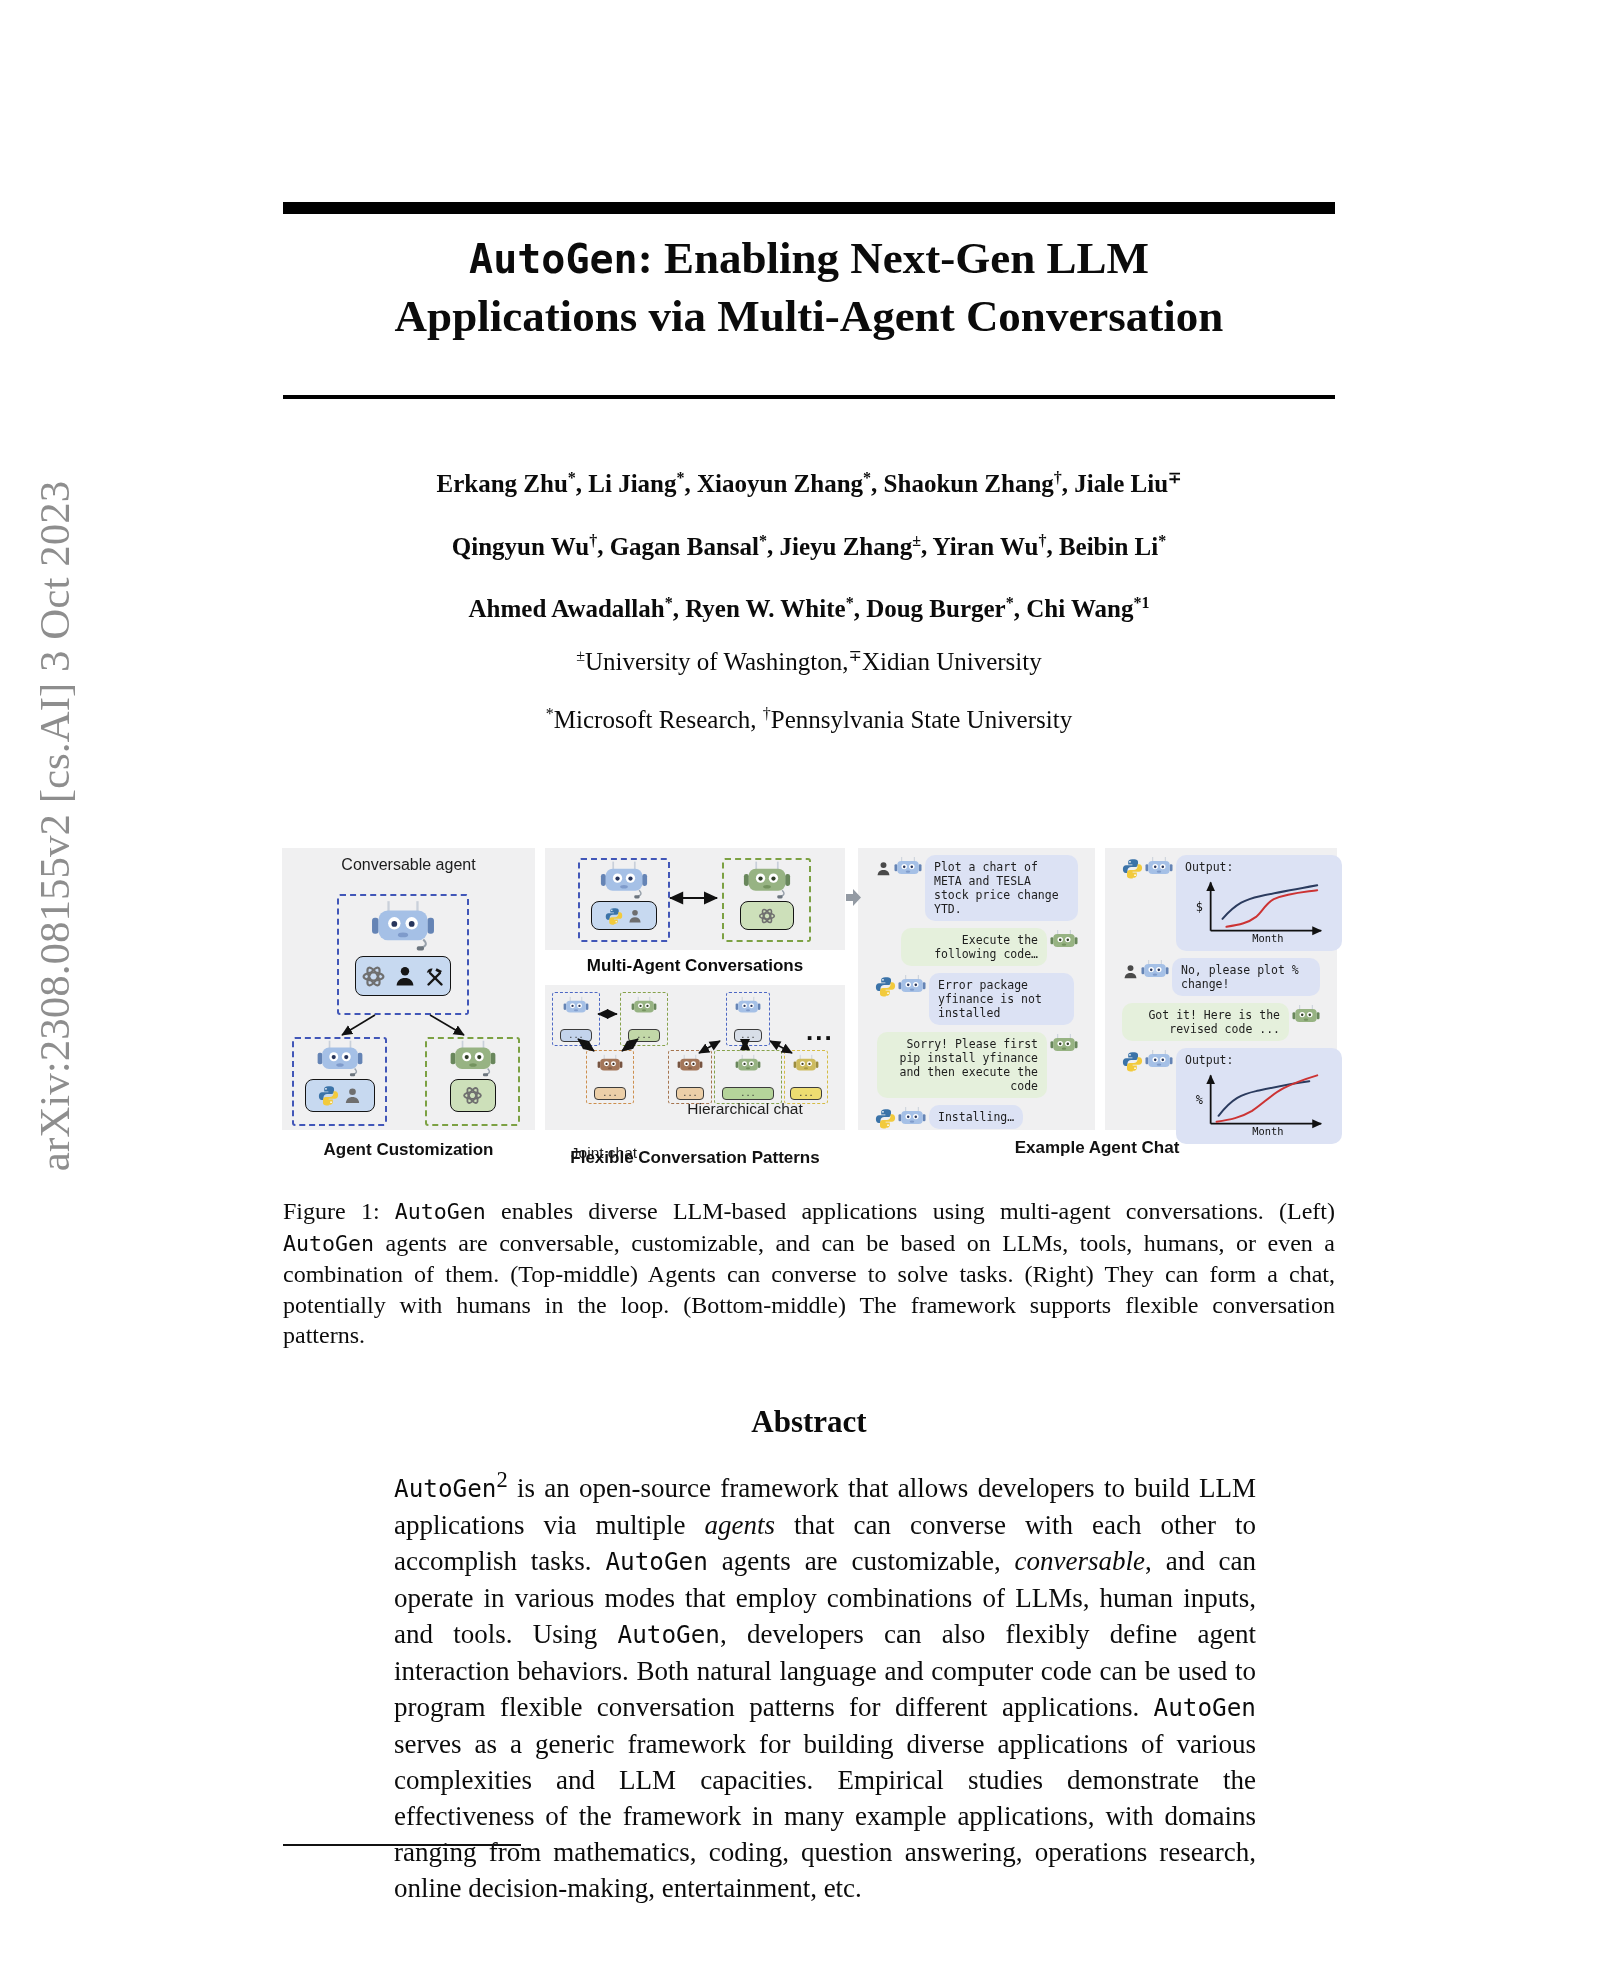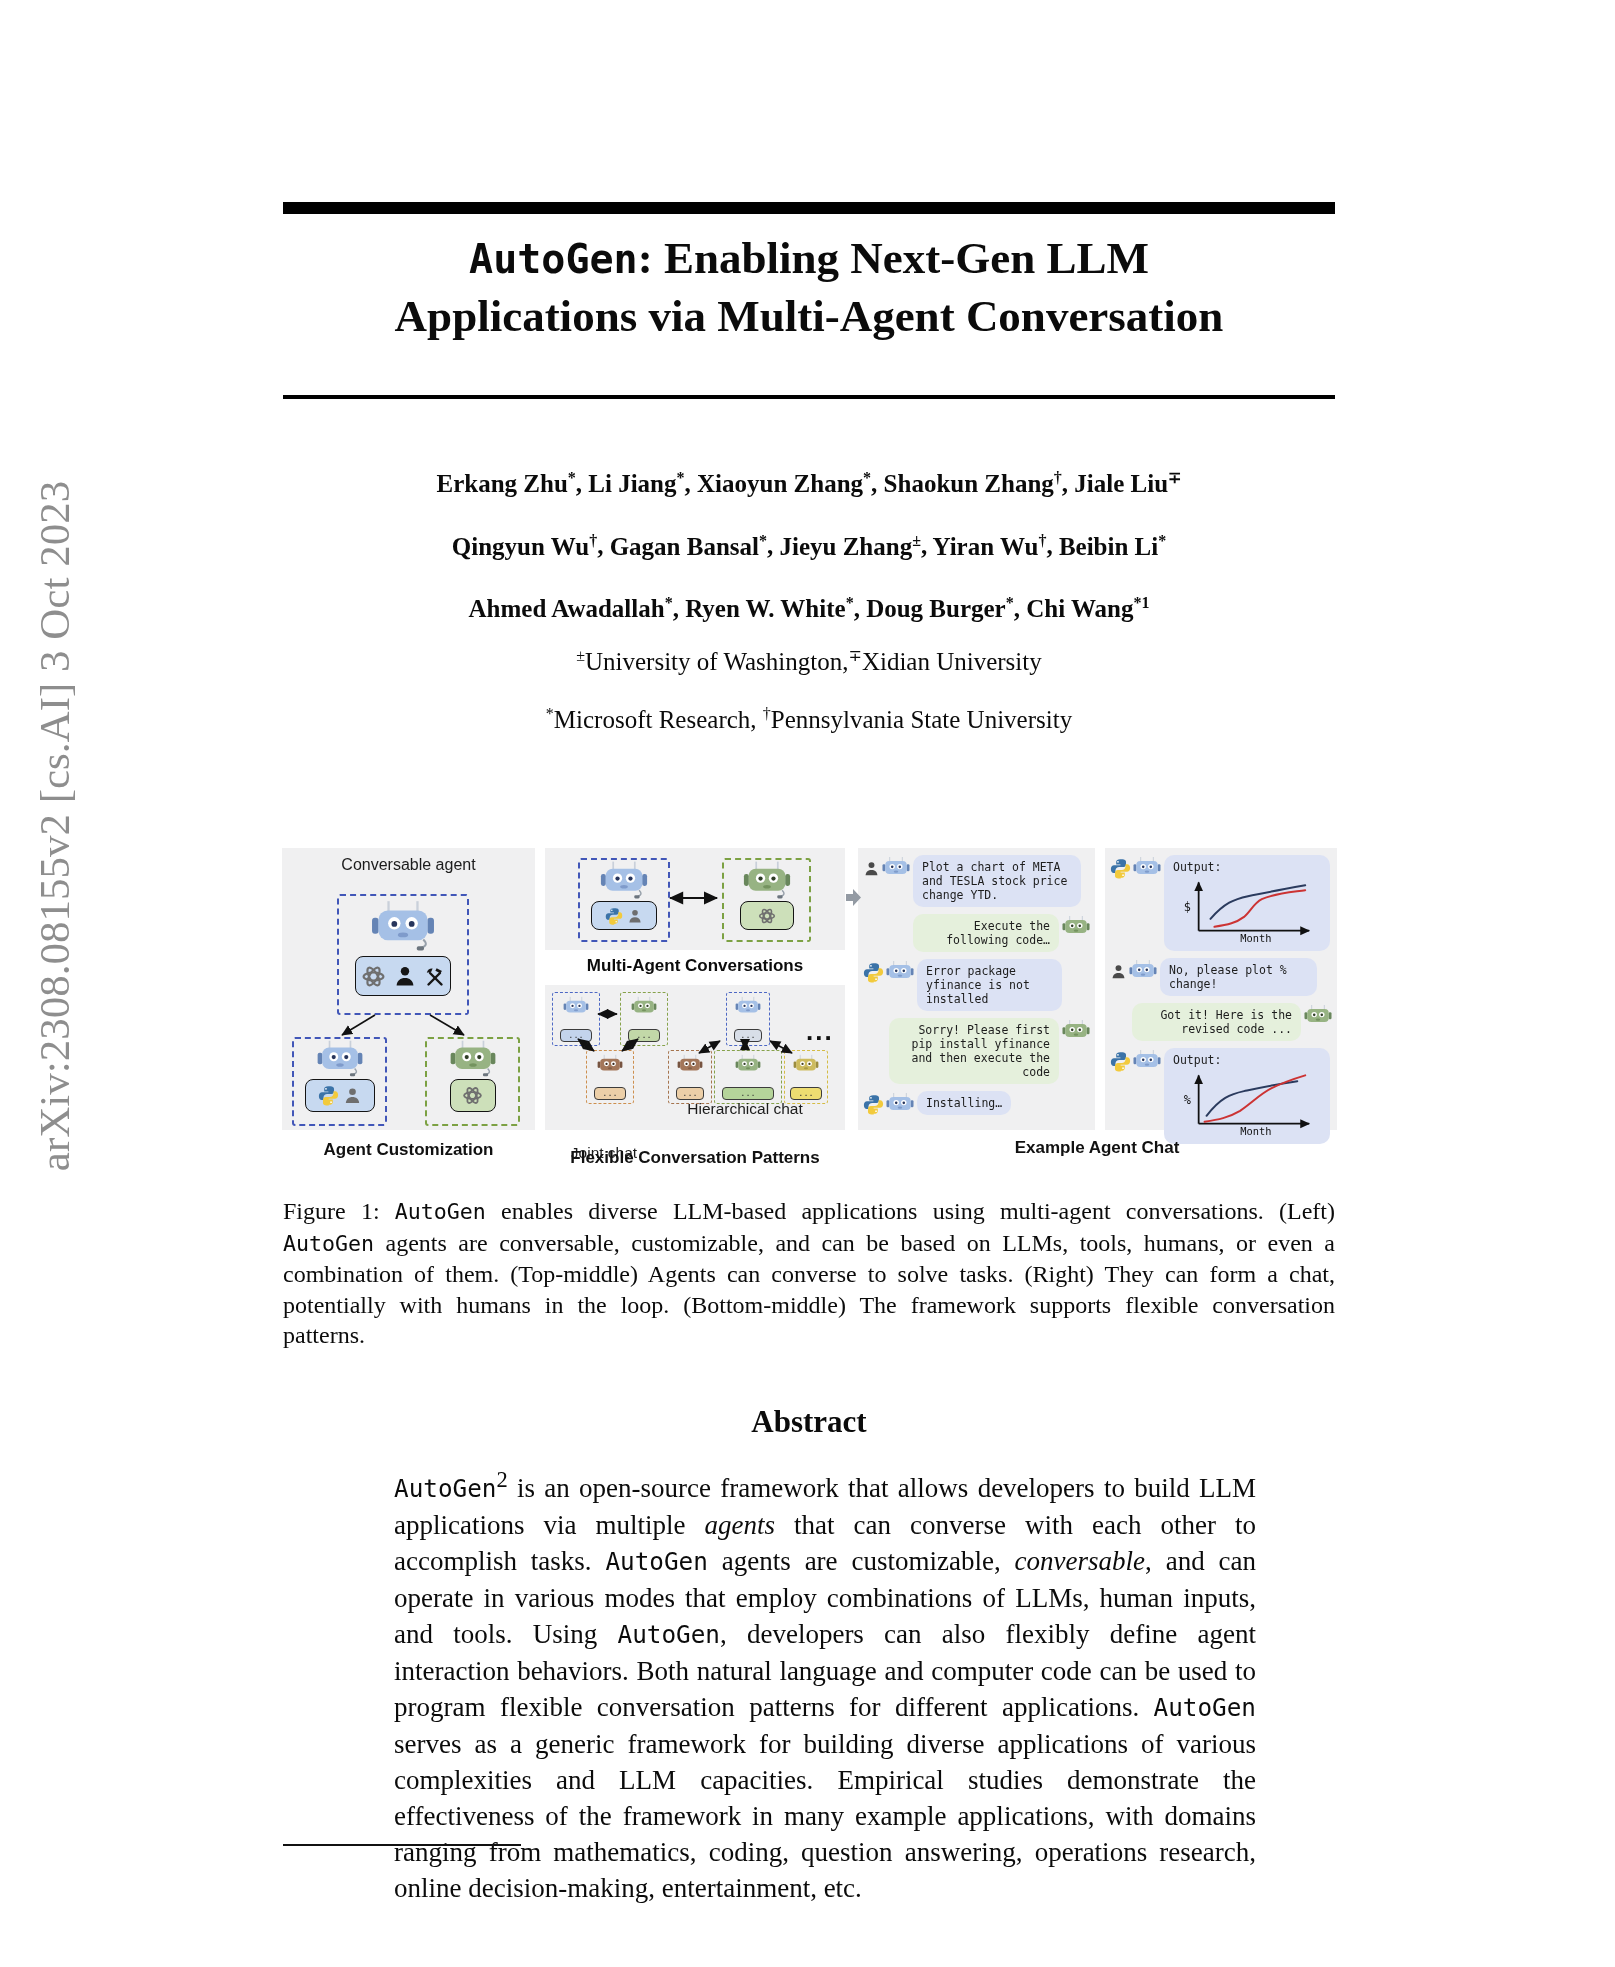--- a/index.html
+++ b/index.html
@@ -46,21 +46,21 @@
   .mid-label{position:absolute;left:263px;top:108px;width:300px;text-align:center;font-weight:bold;font-size:17px;}
   .tbox{position:absolute;border:1.6px dashed;border-radius:3px;display:flex;flex-direction:column;
         align-items:center;justify-content:space-between;padding:3px 2px;}
   .tchip{border:1px solid #3c3c3c;border-radius:4px;font-family:"DejaVu Sans Mono",monospace;
          font-size:8.5px;line-height:11px;text-align:center;color:#333;}
   .pat-label{position:absolute;font-size:15.5px;color:#1c1c1c;text-align:center;}
   .dots{position:absolute;font-weight:bold;font-size:26px;letter-spacing:2px;color:#111;}
   .fig-overlay{position:absolute;left:0;top:0;width:1055px;height:322px;pointer-events:none;}
 
   
-  .chatcol{position:absolute;inset:0;padding:3px 0;display:flex;flex-direction:column;}
+  .chatcol{position:absolute;inset:0;padding:3px 12px;display:flex;flex-direction:column;}
   .msg{display:flex;gap:3px;margin:4px 5px 3px 5px;align-items:flex-start;}
   .msg.right{justify-content:flex-end;}
   .avatars{display:flex;gap:2px;align-items:center;flex:none;padding-top:1px;}
   .bubble{border-radius:10px;padding:5px 9px;font-family:"DejaVu Sans Mono",monospace;
           font-size:11.5px;line-height:14px;color:#1d1d1d;}
   .bubble.blue{background:var(--bubble-blue,#dce2f4);}
   .bubble.green{background:var(--bubble-green,#e5f0dc);text-align:right;}
   .out-label{margin-bottom:1px;}
 
   

